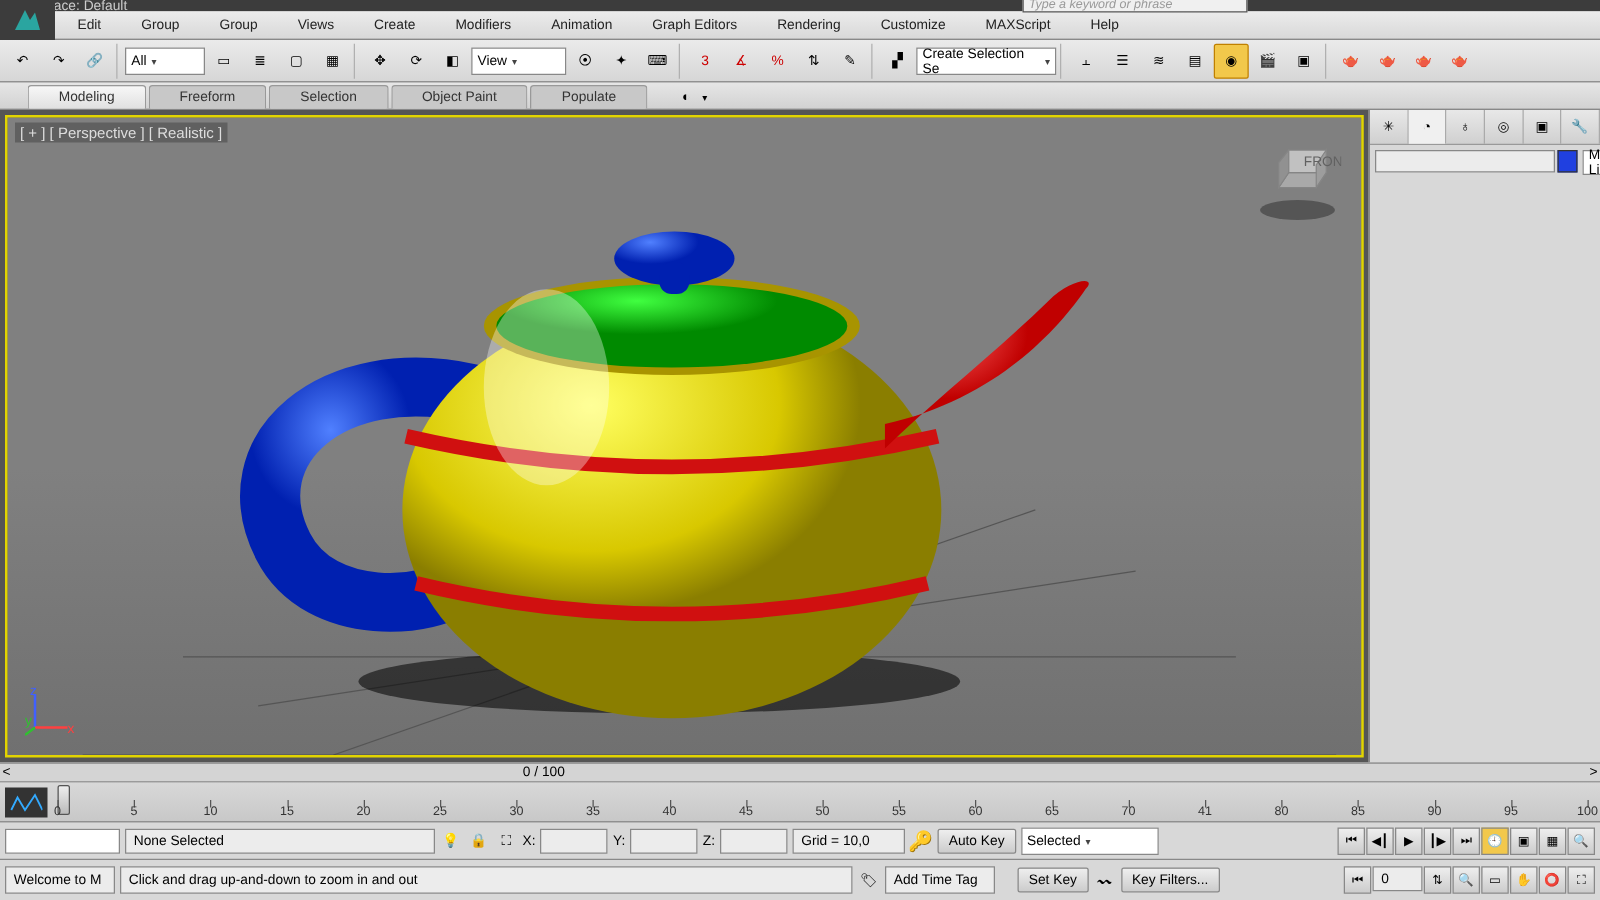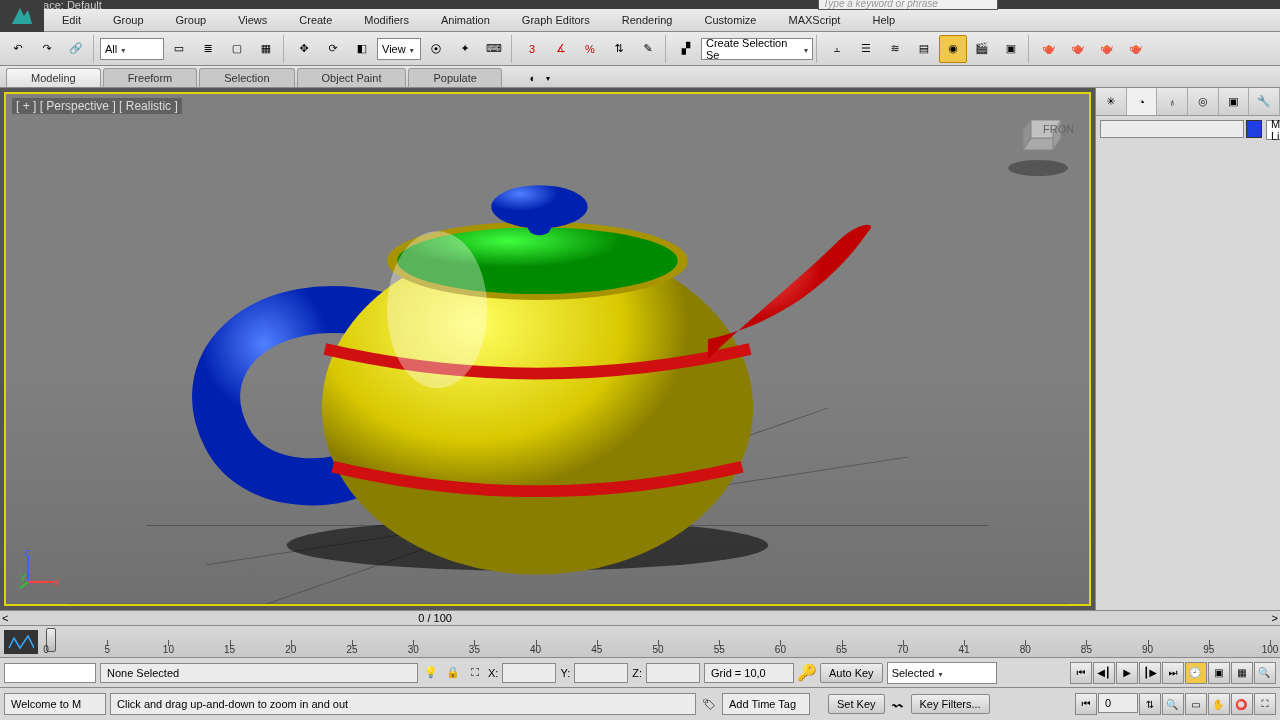--- a/index.html
+++ b/index.html
@@ -17,21 +17,21 @@
 .menu-item { padding:0 16px; display:flex; align-items:center; cursor:default; color:#222; }
 
 
 .maintoolbar { height:34px; background:linear-gradient(#ebebeb,#d6d6d6); border-bottom:1px solid #888; display:flex; align-items:center; padding:0 4px; gap:1px; }
 .tbtn { width:28px; height:28px; border:1px solid transparent; border-radius:2px; display:flex; align-items:center; justify-content:center; cursor:default; }
 .tsep { width:4px; height:28px; border-left:1px solid #b0b0b0; margin:0 2px; }
 .tcombo { height:22px; background:#fff; border:1px solid #888; display:flex; align-items:center; padding:0 4px; gap:4px; font-size:11px; }
 .tcombo .caret::after { content:"▾"; font-size:8px; color:#444; }
 
 
-.ribbontabs { height:22px; background:linear-gradient(#e6e6e6,#d2d2d2); display:flex; align-items:flex-end; border-bottom:1px solid #888; padding-left:6px; }
+.ribbontabs { height:22px; background:linear-gradient(#e6e6e6,#d2d2d2); display:flex; align-items:flex-end; border-bottom:1px solid #888; padding-left:22px; }
 .rtab { padding:3px 24px 3px 24px; margin-right:2px; background:#c8c8c8; border:1px solid #999; border-bottom:none; color:#333; border-radius:3px 3px 0 0; font-size:11px; }
 .rtab.act { background:linear-gradient(#f7f7f7,#e0e0e0); }
 
 
 .vparea { position:absolute; left:0; top:88px; right:185px; bottom:110px; background:#555; }
 .vp { position:absolute; inset:4px; border:2px solid #e2d400; background:linear-gradient(#808080 55%,#707070); overflow:hidden; }
 .vplabel { position:absolute; left:6px; top:4px; color:#ddd; font-size:12px; background:rgba(0,0,0,0.25); padding:1px 4px; }
 .viewcube { position:absolute; right:16px; top:16px; width:70px; height:70px; opacity:0.7; }
 .axis { position:absolute; left:14px; bottom:14px; width:40px; height:40px; }
 
@@ -132,21 +132,21 @@
   <div class="tsep"></div>
   <div class="tbtn">
       <span class="icon">✥</span>
     </div>
   <div class="tbtn">
       <span class="icon">⟳</span>
     </div>
   <div class="tbtn">
       <span class="icon">◧</span>
     </div>
-  <div class="tcombo" style="width:44px">
+  <div class="tcombo" style="width:76px">
       <span>View</span>
       <span class="caret"></span>
     </div>
   <div class="tbtn">
       <span class="icon">⦿</span>
     </div>
   <div class="tbtn">
       <span class="icon">✦</span>
     </div>
   <div class="tbtn">
@@ -383,21 +383,21 @@
       <div class="tlabel" style="left: 90%;">90</div>
       <div class="tick" style="left: 95%;"></div>
       <div class="tlabel" style="left: 95%;">95</div>
       <div class="tick" style="left: 100%;"></div>
       <div class="tlabel" style="left: 100%;">100</div>
     </div>
 </div>
 
 <div class="statusrow">
   <div class="statusbox" style="width:92px;background:#fff"></div>
-  <div class="statusbox" style="width:318px">None Selected</div>
+  <div class="statusbox" style="width:248px">None Selected</div>
   <span class="icon">💡</span>
   <span class="icon">🔒</span>
   <span class="icon">⛶</span>
   <span class="coordlbl">X:</span>
   <div class="statusbox coordbox"></div>
   <span class="coordlbl">Y:</span>
   <div class="statusbox coordbox"></div>
   <span class="coordlbl">Z:</span>
   <div class="statusbox coordbox"></div>
   <div class="statusbox" style="width:90px">Grid = 10,0</div>
@@ -416,21 +416,21 @@
     <div class="pb">┃▶</div>
     <div class="pb">⏭</div>
     <div class="pb" style="background:#f2c84b">🕘</div>
     <div class="pb">▣</div>
     <div class="pb">▦</div>
     <div class="pb">🔍</div>
   </div>
 </div>
 
 <div class="statusrow2">
-  <div class="prompt" style="width:102px">Welcome to M</div>
+  <div class="prompt" style="width:88px">Welcome to M</div>
   <div class="prompt" style="width:586px">Click and drag up-and-down to zoom in and out</div>
   <span class="icon">🏷</span>
   <div class="prompt" style="width:88px">Add Time Tag</div>
   <div style="display:flex;flex-direction:column;gap:1px;margin-left:14px">
     <div class="keybtn">Set Key</div>
   </div>
   <span class="icon">〰</span>
   <div class="keybtn">Key Filters...</div>
   <div class="playbtns">
     <div class="pb">⏮</div>

